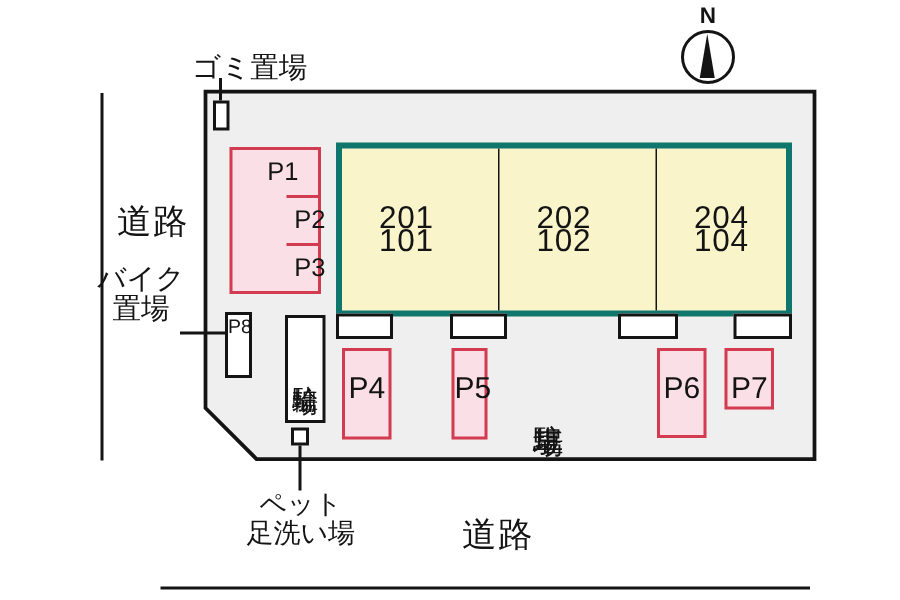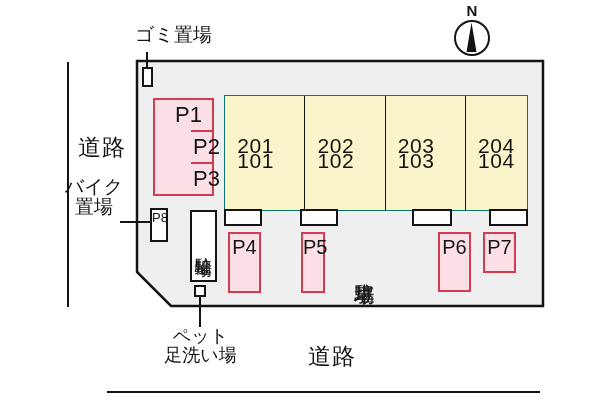--- a/index.html
+++ b/index.html
@@ -11,44 +11,44 @@
   .abs{position:absolute;}
 
   
   .road-line{background:#141414;}
 
   
   .compass-n{left:461px;top:2px;width:22px;text-align:center;font-size:15px;font-weight:bold;line-height:17px;}
   .compass-circle{left:454px;top:20px;width:36px;height:36px;border:2.5px solid #141414;border-radius:50%;background:#ffffff;}
 
   
-  .building{left:224px;top:95px;width:304px;height:116px;background:#faf4cb;border:1px solid #0f766e;display:flex;}
+  .building{left:224px;top:95px;width:304px;height:116px;background:#faf4cb;border:4px solid #0f766e;display:flex;}
   .unit{flex:1;display:flex;flex-direction:column;align-items:center;justify-content:center;font-size:21px;line-height:15.5px;letter-spacing:0.5px;}
   .unit + .unit{border-left:1.5px solid #141414;margin-left:18px;}
 
   
   .porch{background:#ffffff;border:2px solid #141414;height:17px;top:209px;}
 
   
   .pblock{left:153px;top:98px;width:61px;height:98px;border:2px solid #d23b50;background:#fbdfe7;display:flex;flex-direction:column;}
-  .pblock .prow{flex:1;display:flex;align-items:center;justify-content:center;padding-left:10px;font-size:22px;}
+  .pblock .prow{flex:1;display:flex;align-items:center;justify-content:center;padding-left:10px;font-size:17px;}
   .pblock .prow + .prow{border-top:2px solid #d23b50;margin-left:36px;}
-  .pspot{background:#fbdfe7;border:2px solid #d23b50;top:232px;font-size:20px;text-align:center;padding-top:2px;}
+  .pspot{background:#fbdfe7;border:2px solid #d23b50;top:232px;font-size:20px;text-align:center;padding-top:14px;}
 
   
   .wbox{background:#ffffff;border:2px solid #141414;}
   .bike-box{left:190px;top:210px;width:27px;height:72px;display:flex;align-items:center;justify-content:center;
     writing-mode:vertical-rl;text-orientation:upright;font-size:17px;letter-spacing:2px;}
-  .p8-box{left:150px;top:208px;width:18px;height:34px;font-size:13px;text-align:center;line-height:13px;padding-top:1px;}
+  .p8-box{left:150px;top:208px;width:18px;height:44px;font-size:13px;text-align:center;line-height:13px;padding-top:1px;}
   .pet-box{left:194px;top:285px;width:12px;height:12px;}
   .garbage-box{left:142px;top:67px;width:11px;height:20px;}
 
   
   .lbl{color:#141414;white-space:nowrap;}
-  .garbage-lbl{left:128px;top:22px;width:84px;text-align:right;font-size:19px;}
+  .garbage-lbl{left:128px;top:32px;width:84px;text-align:left;font-size:19px;}
   .road-left-lbl{left:78px;top:132px;font-size:23px;letter-spacing:1px;}
   .road-bottom-lbl{left:308px;top:341px;font-size:23px;letter-spacing:1px;}
   .bike-area-lbl{left:60px;top:177px;width:68px;text-align:center;font-size:19px;line-height:19.5px;}
   .pet-lbl{left:154px;top:327px;width:93px;text-align:center;font-size:18px;line-height:19px;}
   .carpark-lbl{left:355px;top:233px;width:24px;height:70px;writing-mode:vertical-rl;text-orientation:upright;font-size:20px;letter-spacing:1px;text-align:center;}
 </style>
 </head>
 <body>
 
 <div id="canvas">
@@ -68,24 +68,20 @@
   </div>
 
   <div class="abs building">
     <div class="unit">
       <div>201</div>
       <div>101</div>
     </div>
     <div class="unit">
       <div>202</div>
       <div>102</div>
-    </div>
-    <div class="unit">
-      <div>203</div>
-      <div>103</div>
     </div>
     <div class="unit">
       <div>204</div>
       <div>104</div>
     </div>
   </div>
 
   <div class="abs porch" style="left:224px;width:38px;"></div>
   <div class="abs porch" style="left:300px;width:38px;"></div>
   <div class="abs porch" style="left:412px;width:40px;"></div>

